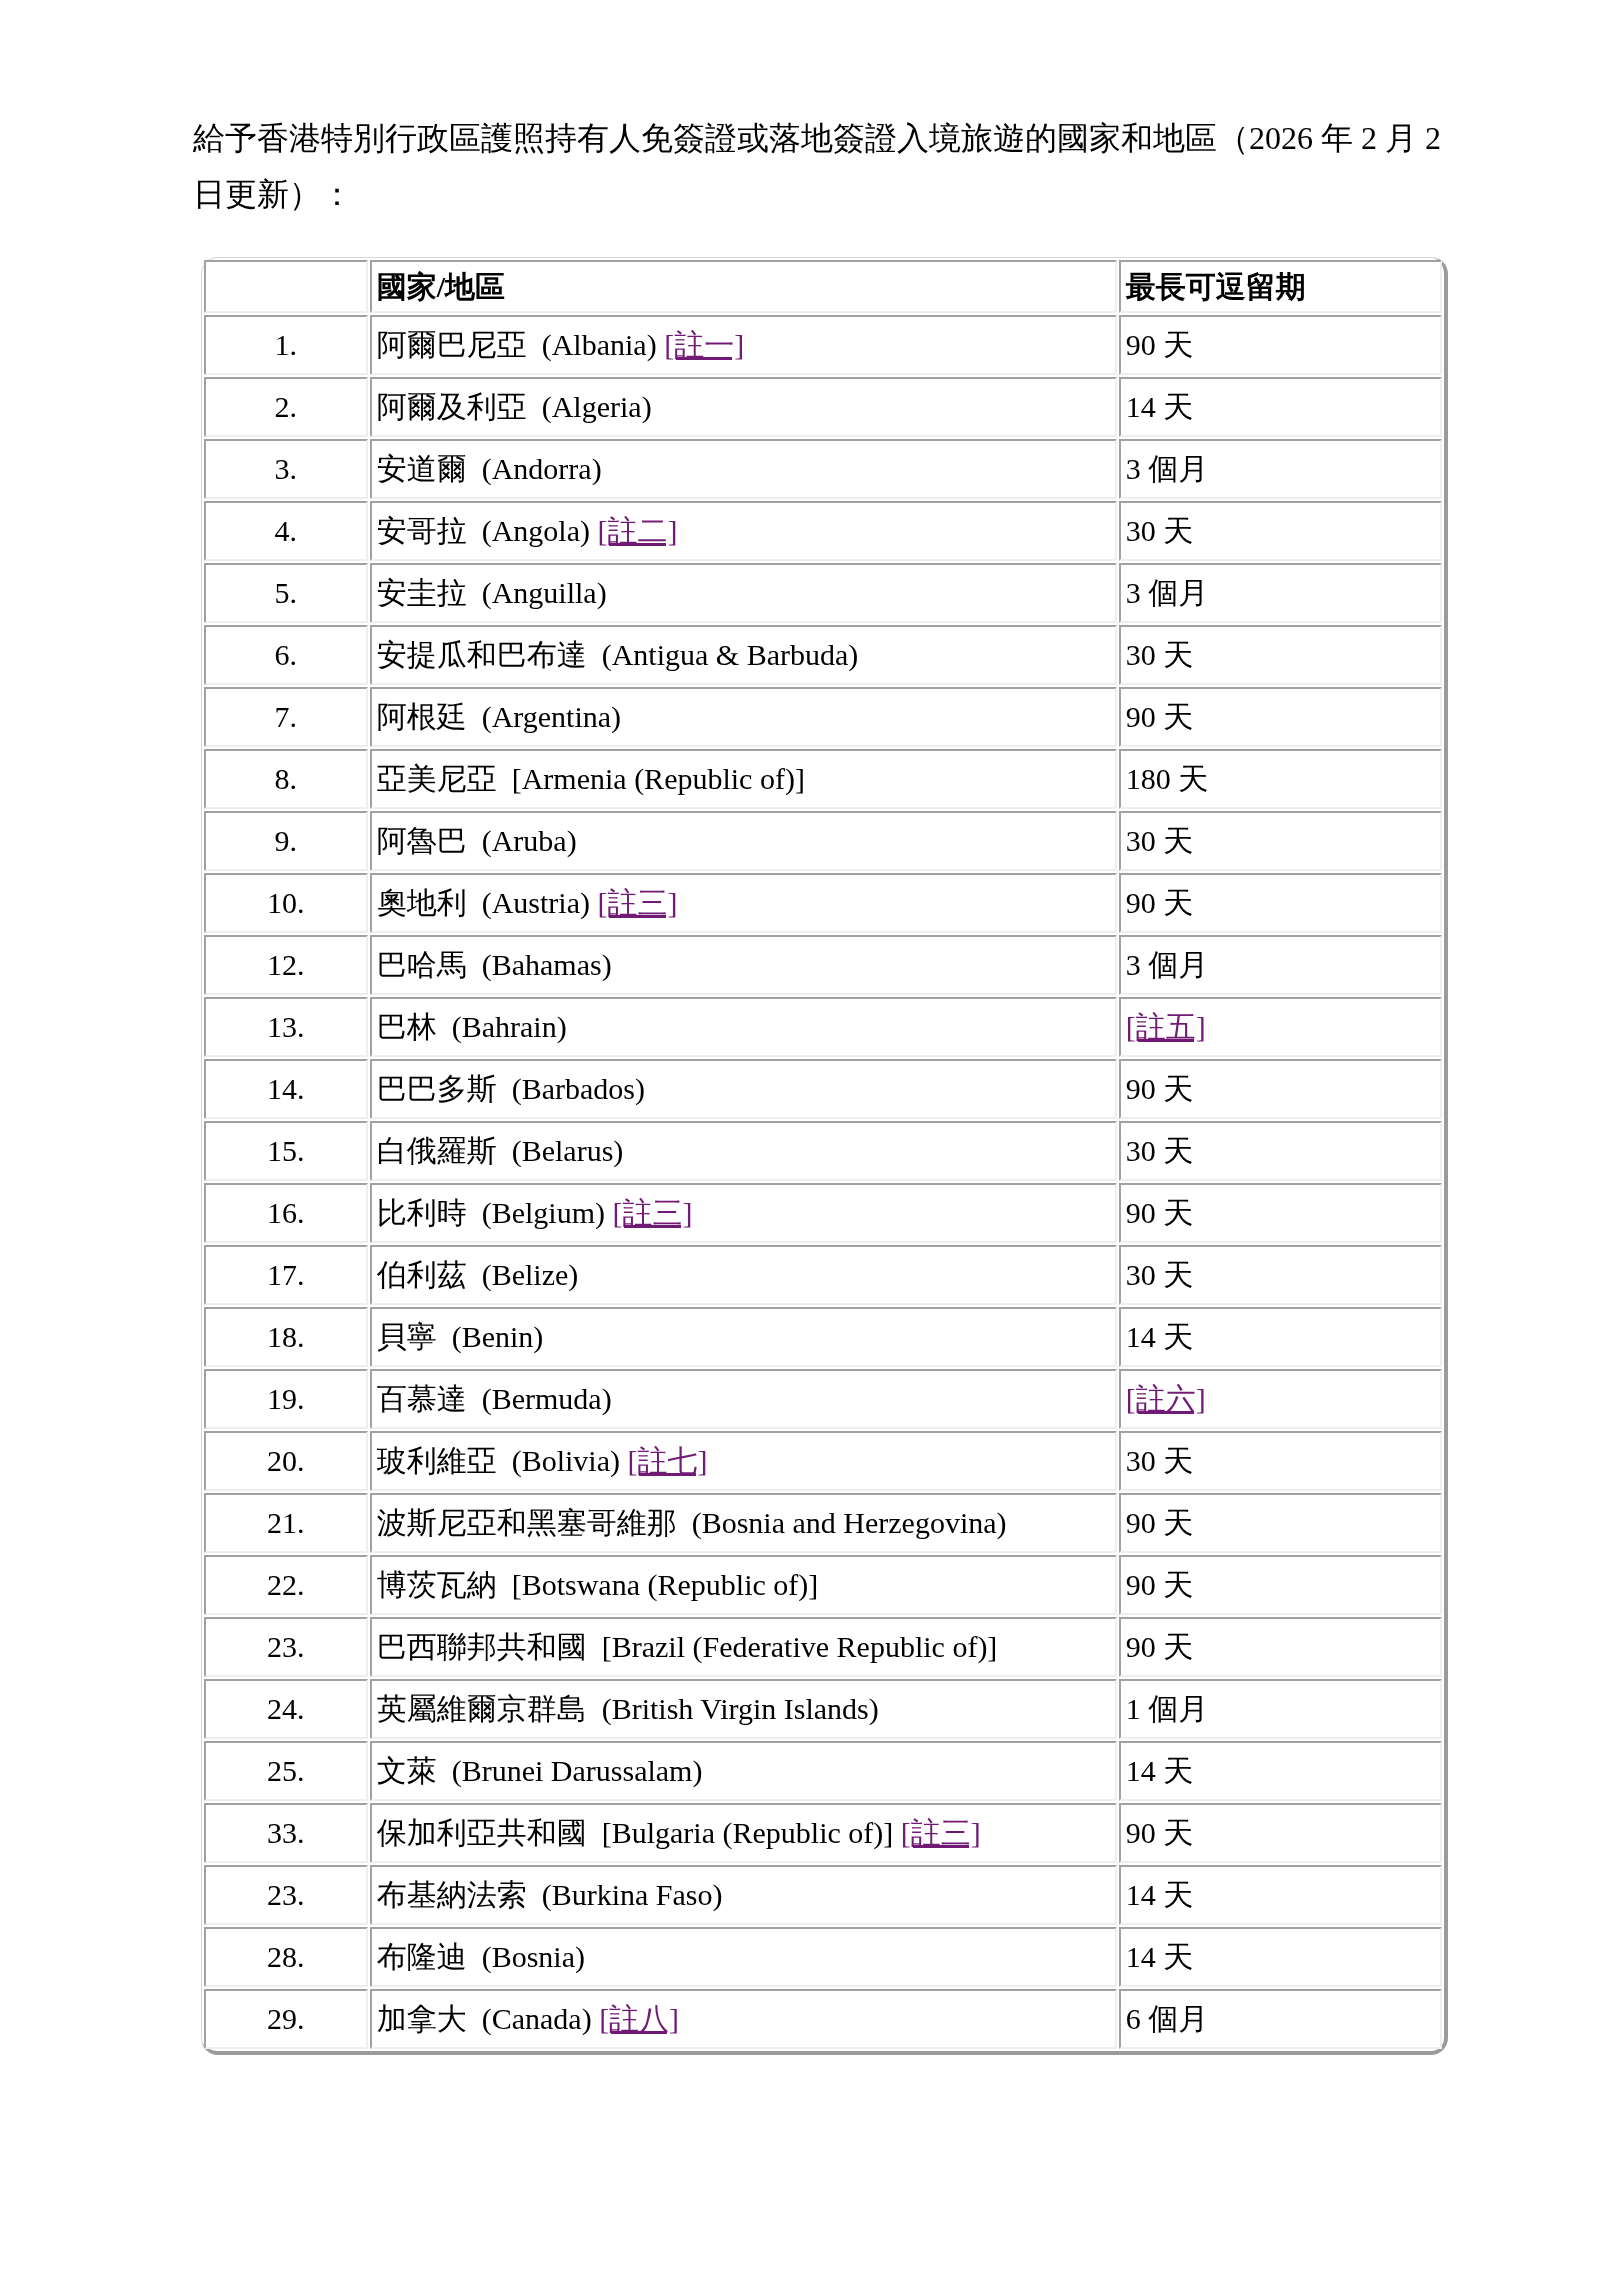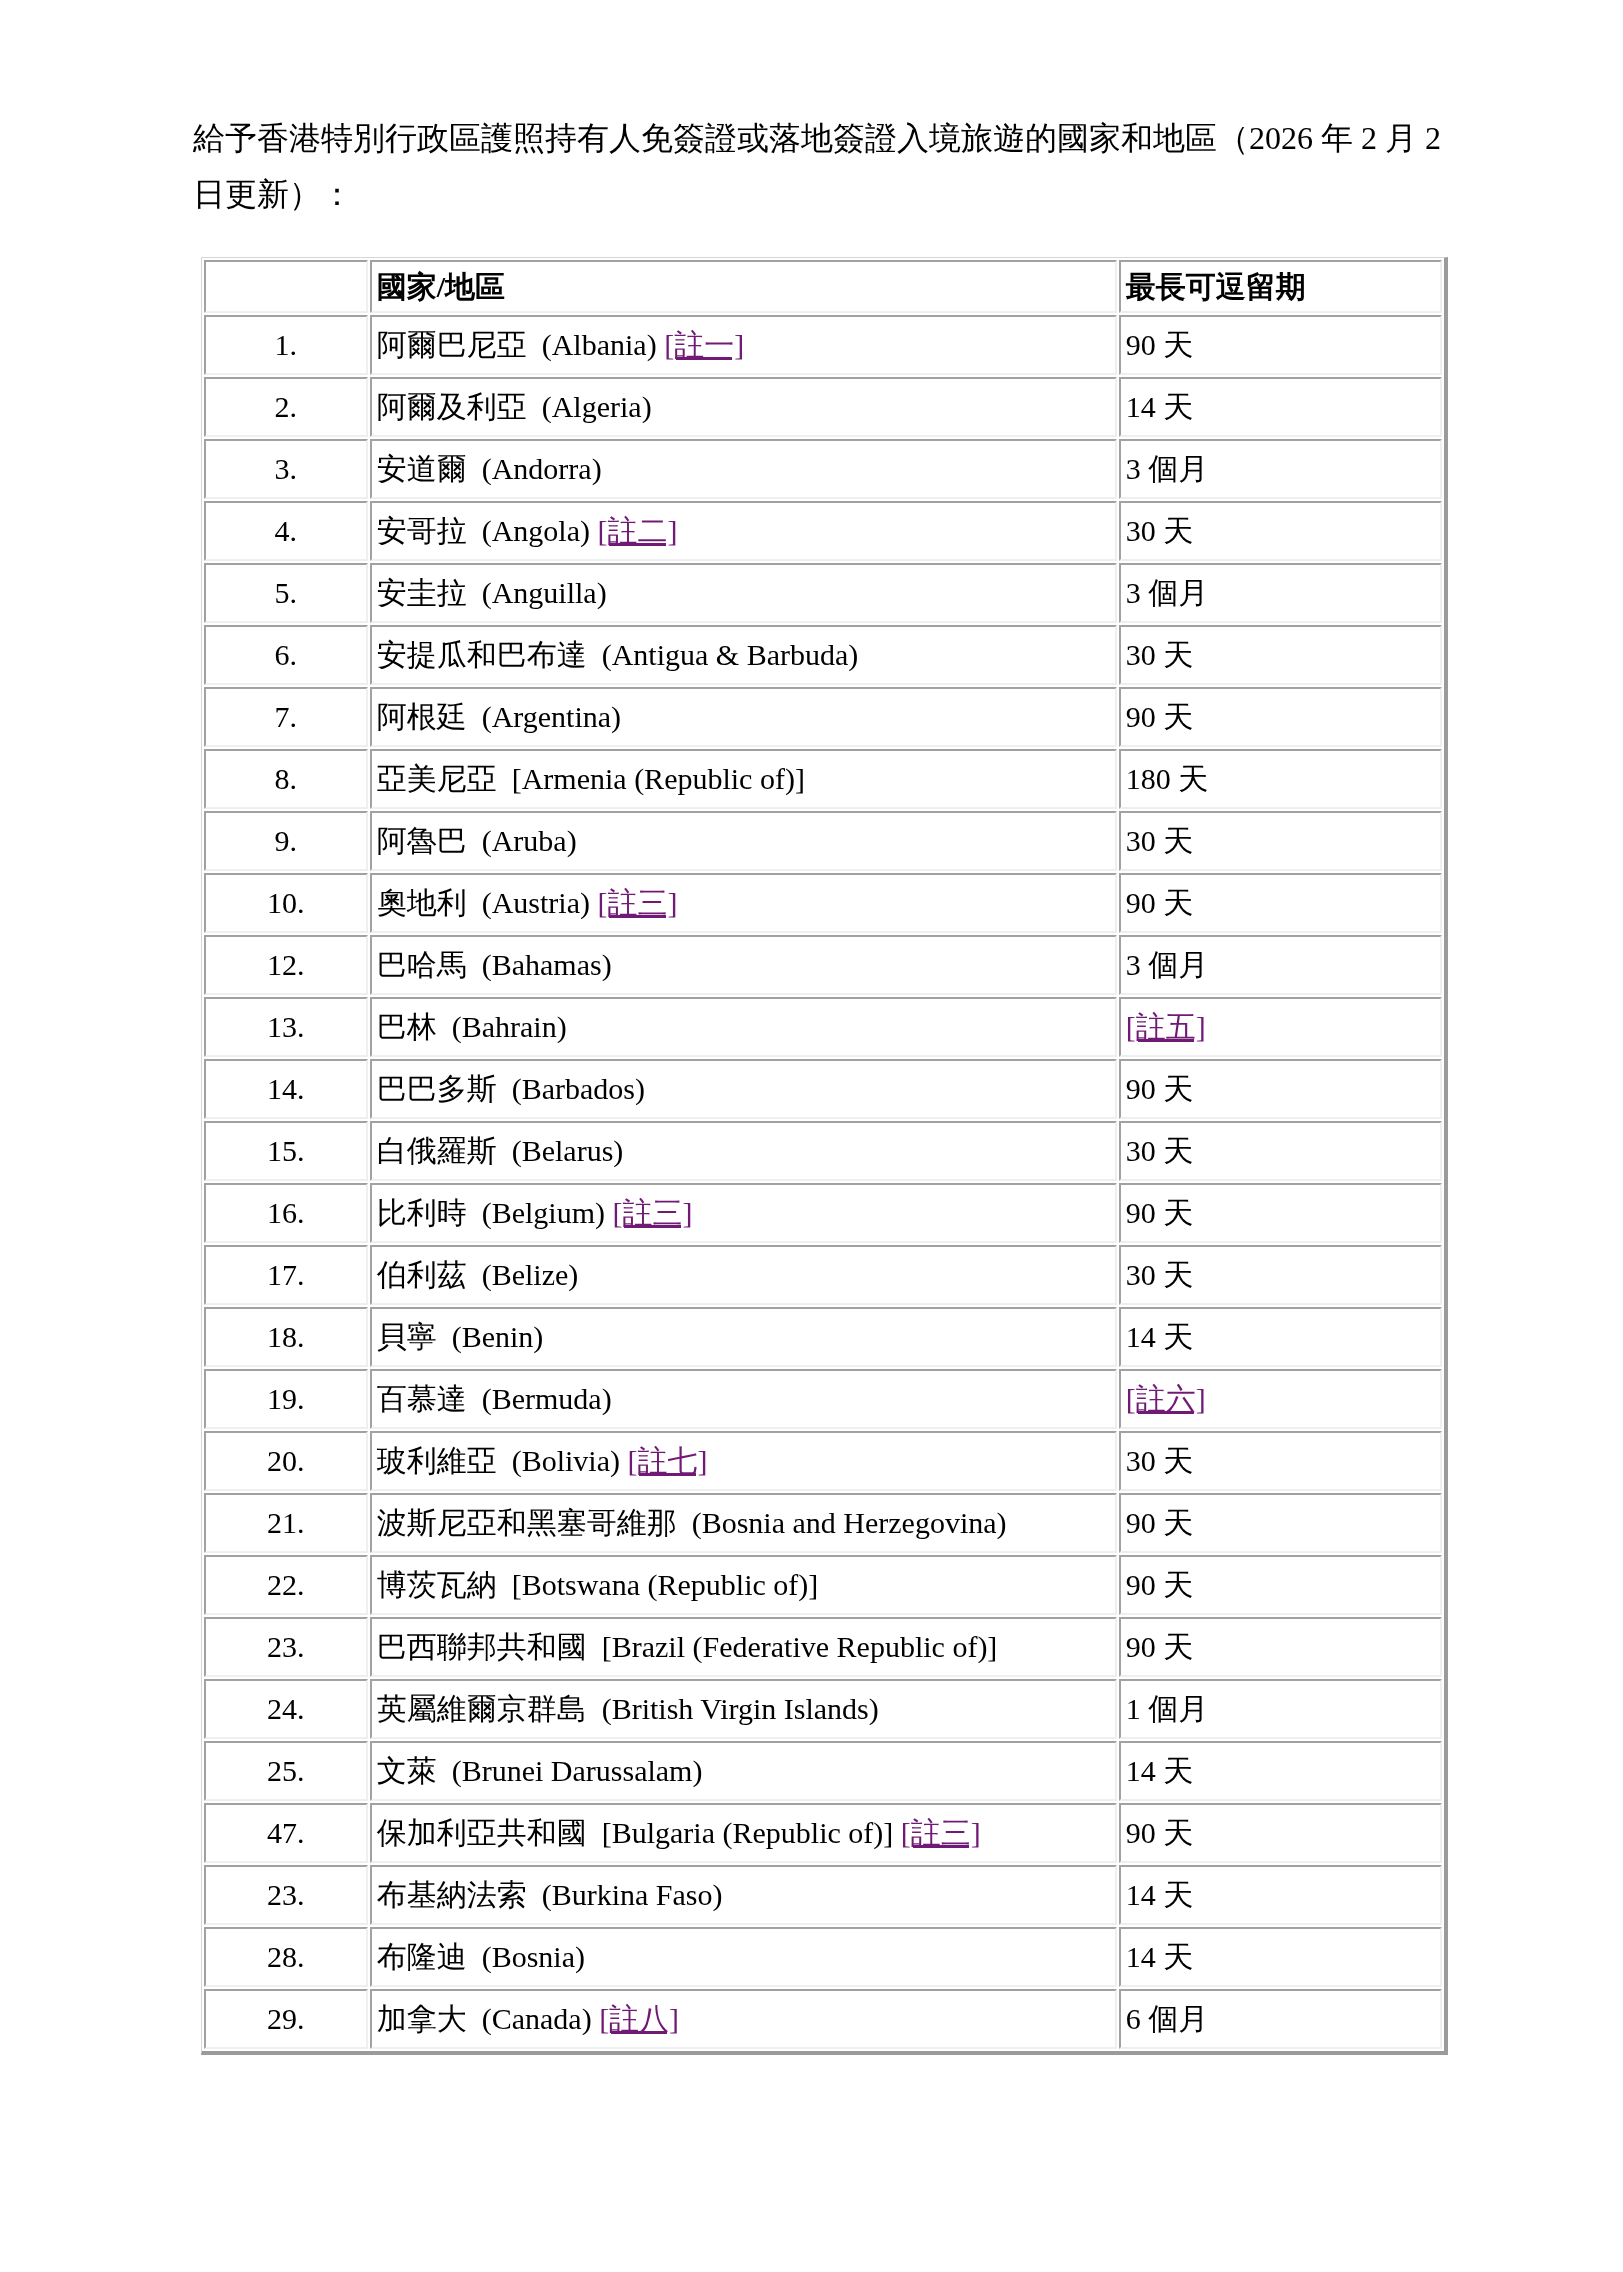--- a/index.html
+++ b/index.html
@@ -23,20 +23,21 @@
   table.visa-table {
     margin-left: 8.2px;
     border-collapse: separate;
     border-spacing: 2.7px;
     table-layout: fixed;
     background: #ffffff;
     border-top: 1.8px solid #d6d6d6;
     border-left: 1.8px solid #d6d6d6;
     border-right: 4.5px solid #9b9b9b;
     border-bottom: 4.5px solid #9b9b9b;
+    border-radius: 17px;
   }
   col.c-num { width: 164px; }
   col.c-country { width: 747px; }
   col.c-stay { width: 323px; }
 
   th, td {
     background: #ffffff;
     border-top: 2.7px solid #a1a1a1;
     border-left: 2.7px solid #a1a1a1;
     border-bottom: 2.3px solid #efefef;
@@ -360,21 +361,21 @@
       <span class="country-name">文萊  (Brunei Darussalam)</span>
       
     </td>
     <td>
       <span class="stay-text">14 天</span>
       
     </td>
   </tr>
 
   <tr>
-    <td class="num">47.</td>
+    <td class="num">33.</td>
     <td>
       <span class="country-name">保加利亞共和國  [Bulgaria (Republic of)]</span>
       <a href="#" class="note-link">[註三]</a>
     </td>
     <td>
       <span class="stay-text">90 天</span>
       
     </td>
   </tr>
 

